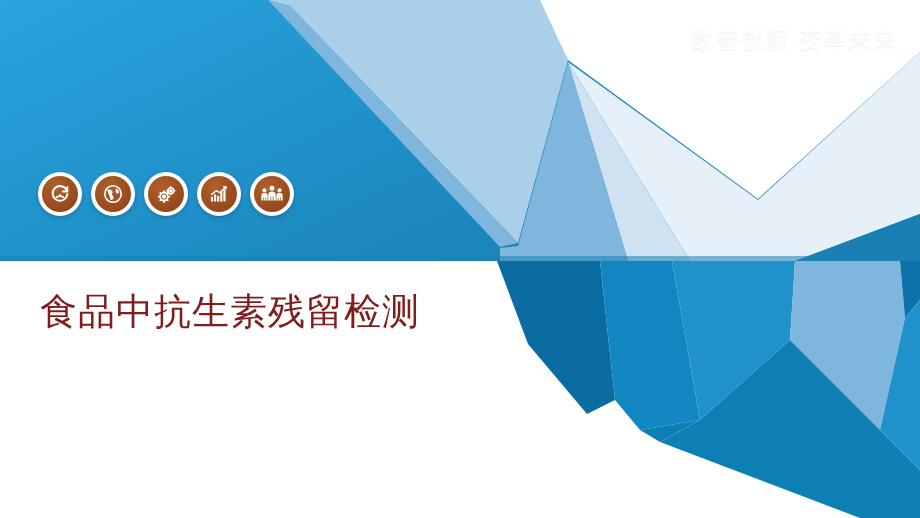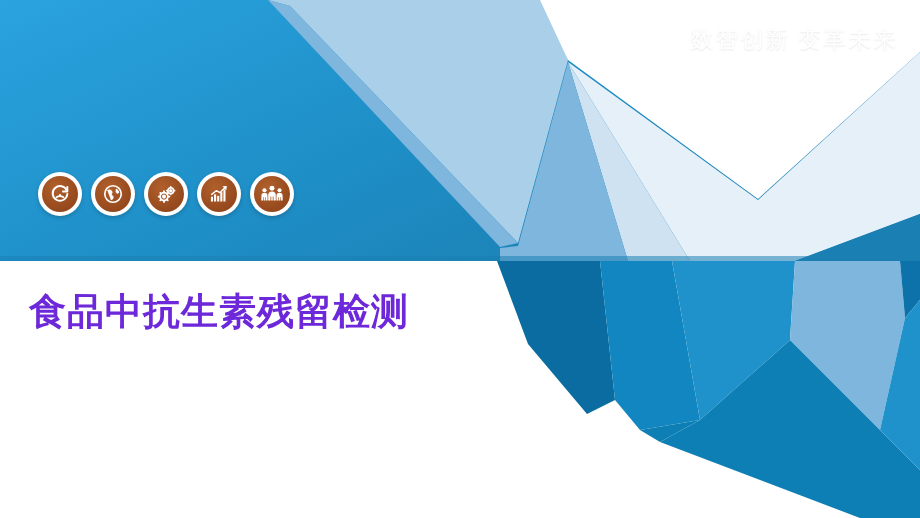--- a/index.html
+++ b/index.html
@@ -62,27 +62,27 @@
     background: #9c4f21;
     background: radial-gradient(circle at 38% 32%, #b0602c 0%, #96491d 70%, #85401a 100%);
     display: flex;
     align-items: center;
     justify-content: center;
     color: #ffffff;
   }
   .icon-inner svg { display: block; }
   #title {
     position: absolute;
-    left: 29px;
+    left: 40px;
     top: 287px;
     font-family: "DejaVu Sans", "Liberation Sans", sans-serif;
-    font-weight: bold;
+    font-weight: normal;
     font-size: 37px;
     letter-spacing: 1px;
-    color: #6d28d9;
+    color: #7f1d1d;
     white-space: nowrap;
   }
 </style>
 </head>
 <body>
 
 <div id="slide">
 
   <svg id="bg-svg" viewBox="0 0 920 518" preserveAspectRatio="none">
     <defs>

